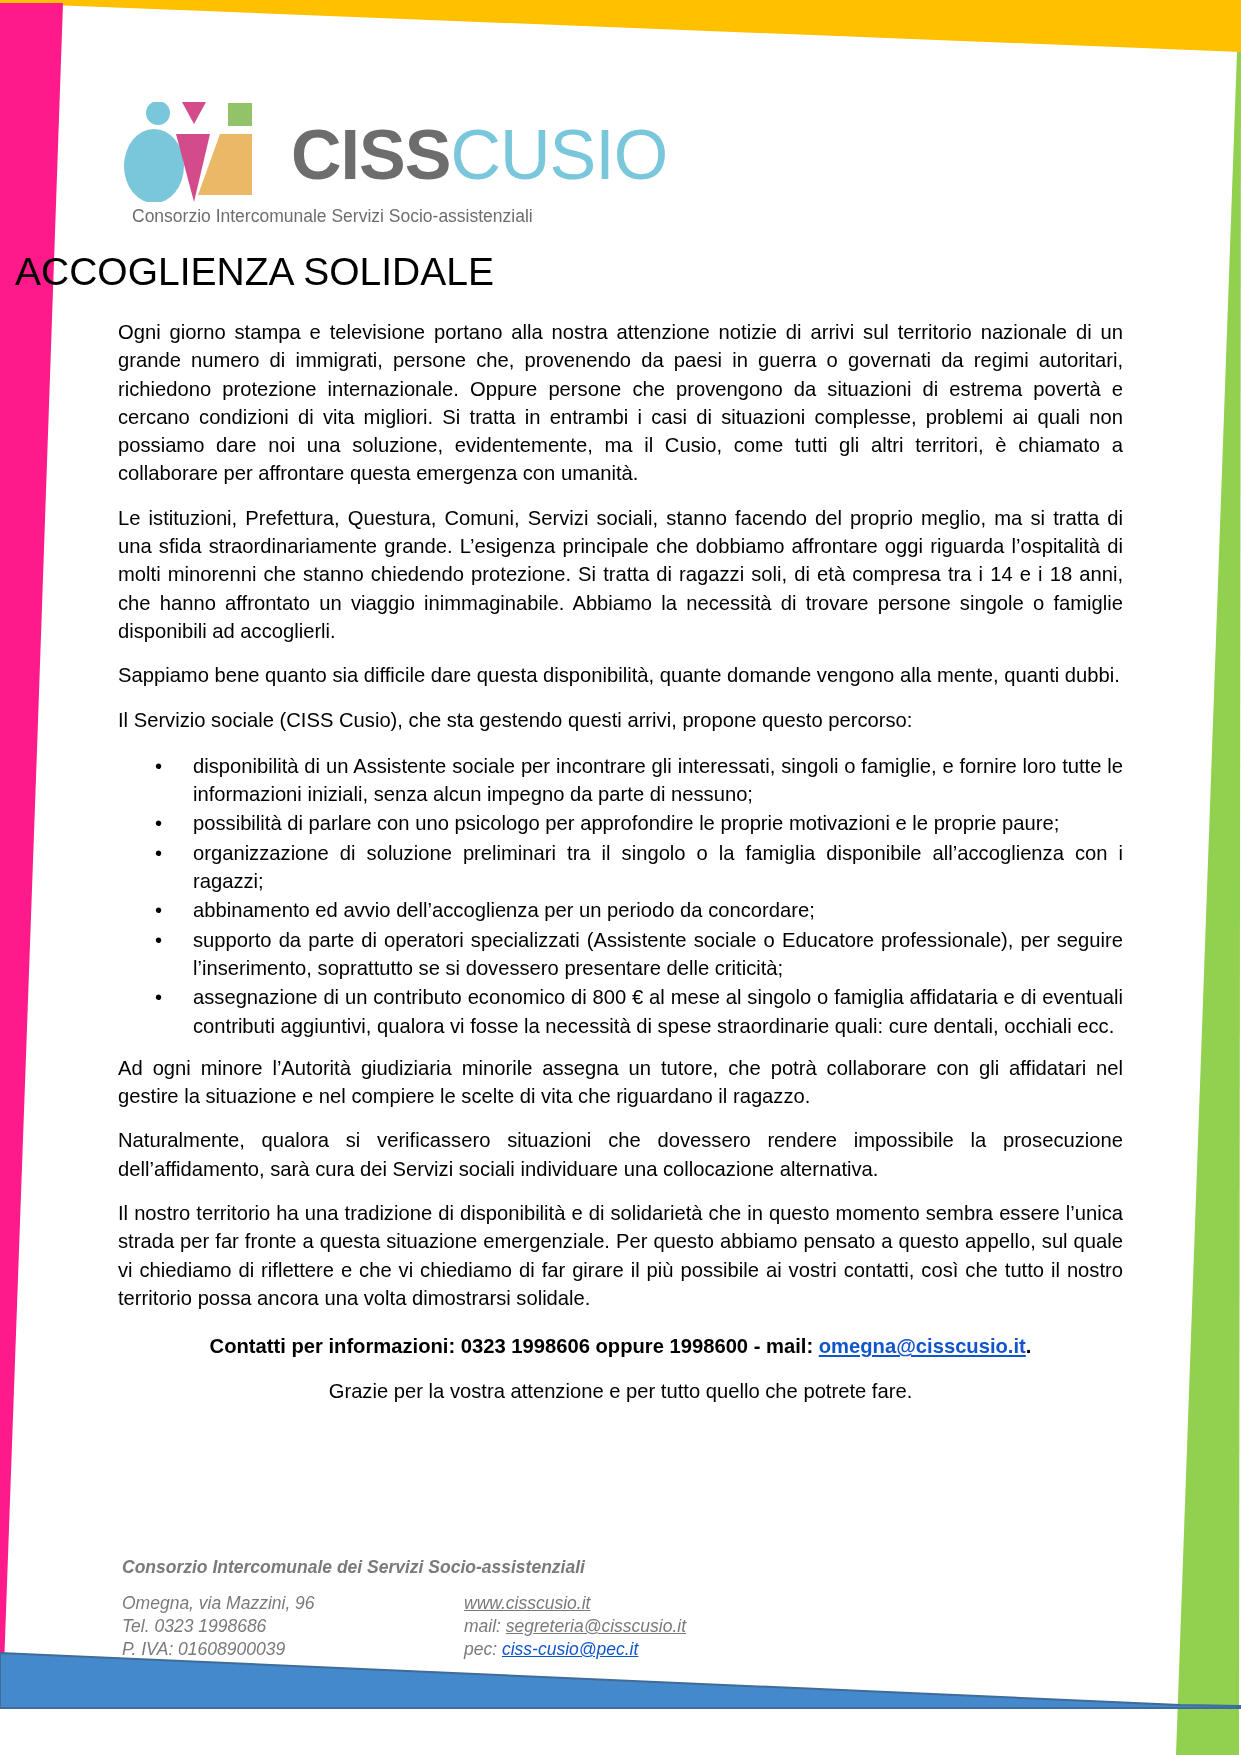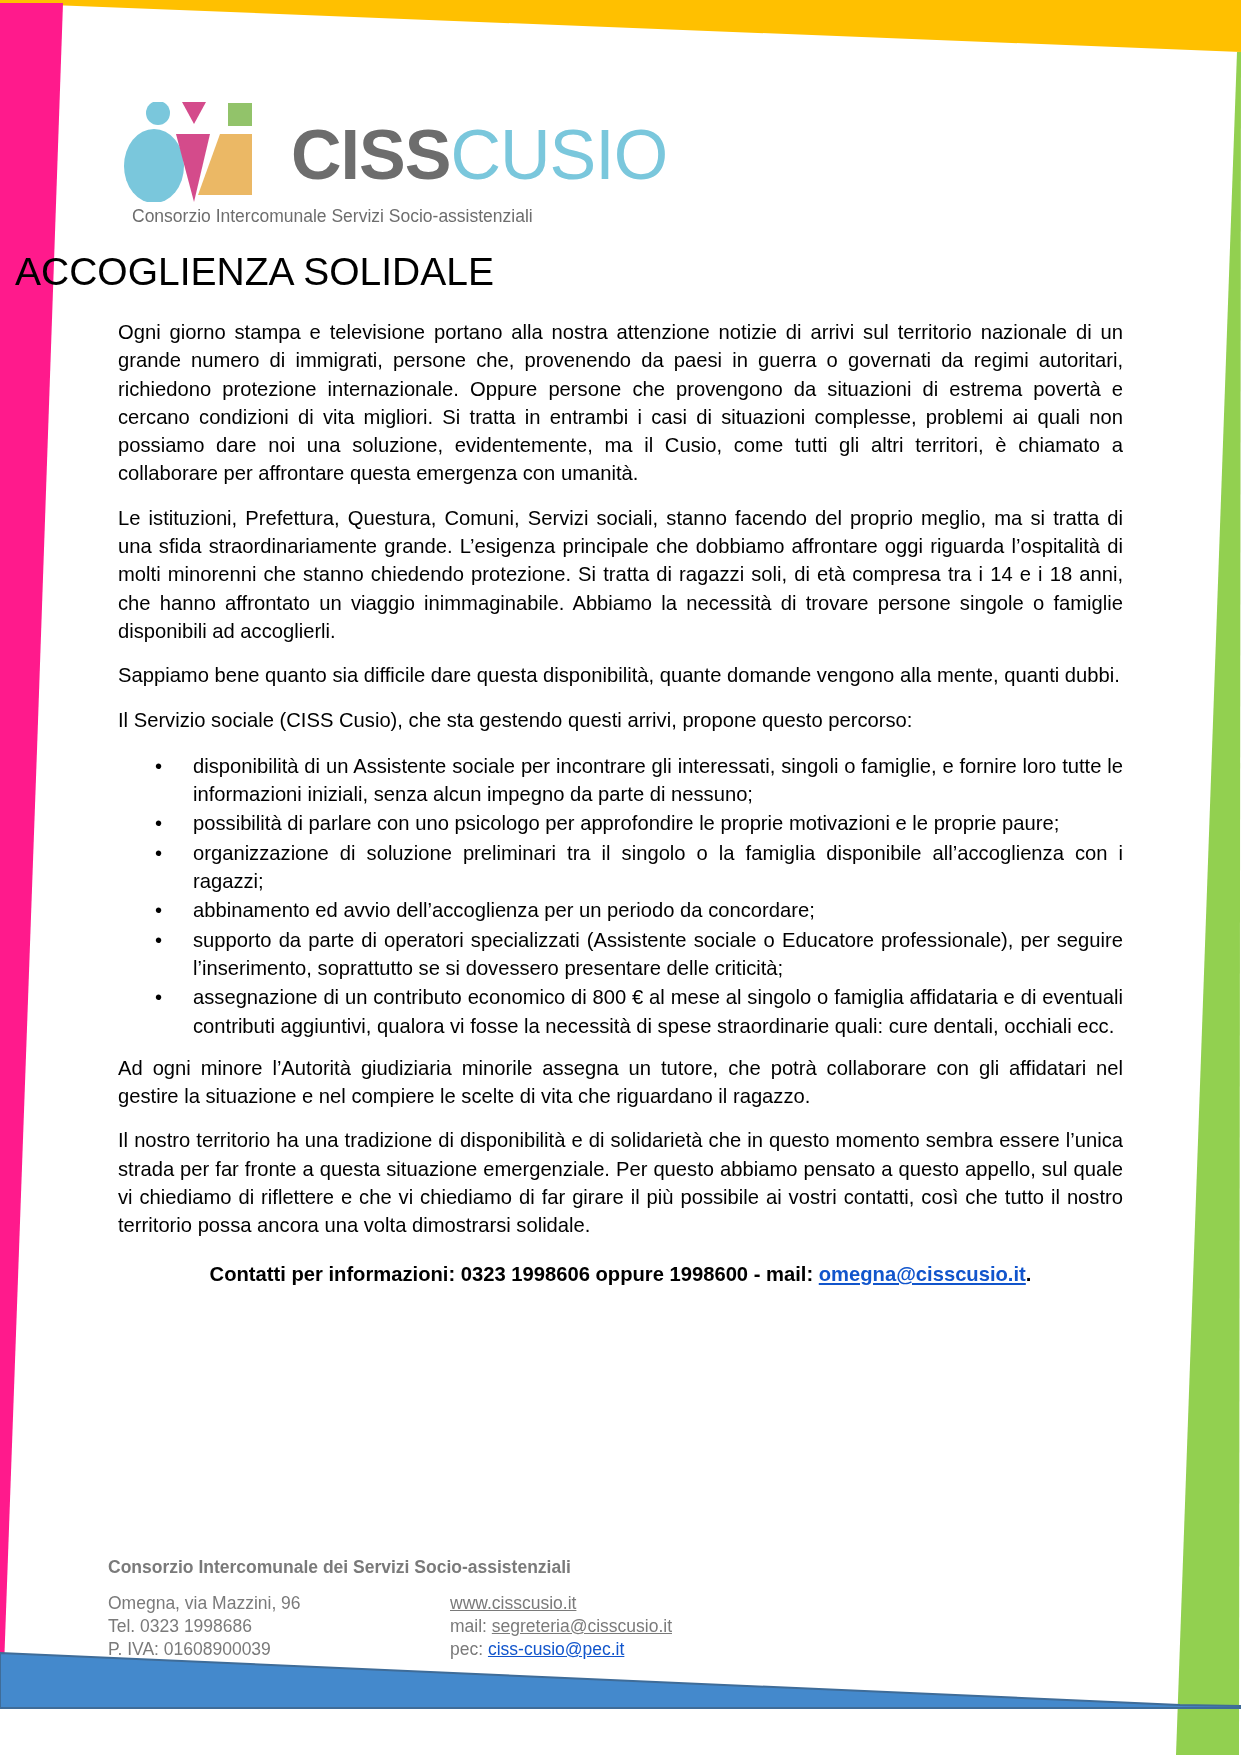--- a/index.html
+++ b/index.html
@@ -13,21 +13,21 @@
   .logo-sub { position:absolute; left:14px; top:110px; font-size:17.5px; color:#6d6d6d; white-space:nowrap; }
   .title { position:absolute; left:0; width:1241px; top:250px; font-size:39px; line-height:44px;margin-left:15px; }
   .body { position:absolute; left:118px; width:1005px; top:318px; font-size:20.2px; line-height:28.3px; }
   .body p { margin:0 0 16px 0; text-align:justify; }
   .body ul { margin:18px 0 14px 0; padding:0 0 0 75px; list-style:none; }
   .body li { position:relative; text-align:justify; margin:0 0 1px 0; }
   .body li .bullet { position:absolute; left:-38px; top:0; }
   .center { text-align:center !important; }
   .contacts { font-weight:bold; margin-top:20px !important; }
   .link { color:#1155cc; text-decoration:underline; }
-  .footer { position:absolute; left:108px; top:1556px; width:700px; color:#7a7a7a; font-size:17.5px; line-height:23px; }
+  .footer { position:absolute; left:122px; top:1556px; width:700px; color:#7a7a7a; font-size:17.5px; line-height:23px;font-style:italic; }
   .footer .org { font-weight:bold; margin-bottom:13px; }
   .footer .cols { display:flex;gap:32px; }
   .footer .col1 { width:310px; }
   .footer .u { text-decoration:underline; }
   .footer .pec { color:#1155cc; text-decoration:underline; }
   b { font-weight:normal; }
 </style>
 </head>
 <body>
 
@@ -65,24 +65,26 @@
   <ul>
     <li><span class="bullet">•</span><span>disponibilità di un Assistente sociale per incontrare gli interessati, singoli o famiglie, e fornire loro tutte le informazioni iniziali, senza alcun impegno da parte di nessuno;</span></li>
     <li><span class="bullet">•</span><span>possibilità di parlare con uno psicologo per approfondire le proprie motivazioni e le proprie paure;</span></li>
     <li><span class="bullet">•</span><span>organizzazione di soluzione preliminari tra il singolo o la famiglia disponibile all’accoglienza con i ragazzi;</span></li>
     <li><span class="bullet">•</span><span>abbinamento ed avvio dell’accoglienza per un periodo da concordare;</span></li>
     <li><span class="bullet">•</span><span>supporto da parte di operatori specializzati (Assistente sociale o Educatore professionale), per seguire l’inserimento, soprattutto se si dovessero presentare delle criticità;</span></li>
     <li><span class="bullet">•</span><span>assegnazione di un contributo economico di 800 € al mese al singolo o famiglia affidataria e di eventuali contributi aggiuntivi, qualora vi fosse la necessità di spese straordinarie quali: cure dentali, occhiali ecc.</span></li>
   </ul>
 
   <p>Ad ogni minore l’Autorità giudiziaria minorile assegna un tutore, che potrà collaborare con gli affidatari nel gestire la situazione e nel compiere le scelte di vita che riguardano il ragazzo.</p>
+  <p>Naturalmente, qualora si verificassero situazioni che dovessero rendere impossibile la prosecuzione dell’affidamento, sarà cura dei Servizi sociali individuare una collocazione alternativa.</p>
   <p><span>Il nostro territorio ha una tradizione di disponibilità e di solidarietà che in questo momento sembra essere l’unica strada per far fronte a questa situazione emergenziale. Per questo abbiamo pensato a questo appello, sul quale vi chiediamo di riflettere e che vi chiediamo di far girare il più possibile ai vostri contatti, così che tutto il nostro territorio possa ancora una volta dimostrarsi </span><b>solidale</b><span>.</span></p>
 
   <p class="center contacts"><span>Contatti per  informazioni: 0323 1998606 oppure 1998600 -  mail: </span><span class="link">omegna@cisscusio.it</span><span>.</span></p>
 
+  <p class="center">Grazie per la vostra attenzione e per tutto quello che potrete fare.</p>
 </div>
 
 <div class="footer">
   <div class="org">Consorzio Intercomunale dei Servizi Socio-assistenziali</div>
   <div class="cols">
     <div class="col1">
       <div>Omegna, via Mazzini, 96</div>
       <div>Tel. 0323 1998686</div>
       <div>P. IVA: 01608900039</div>
     </div>

